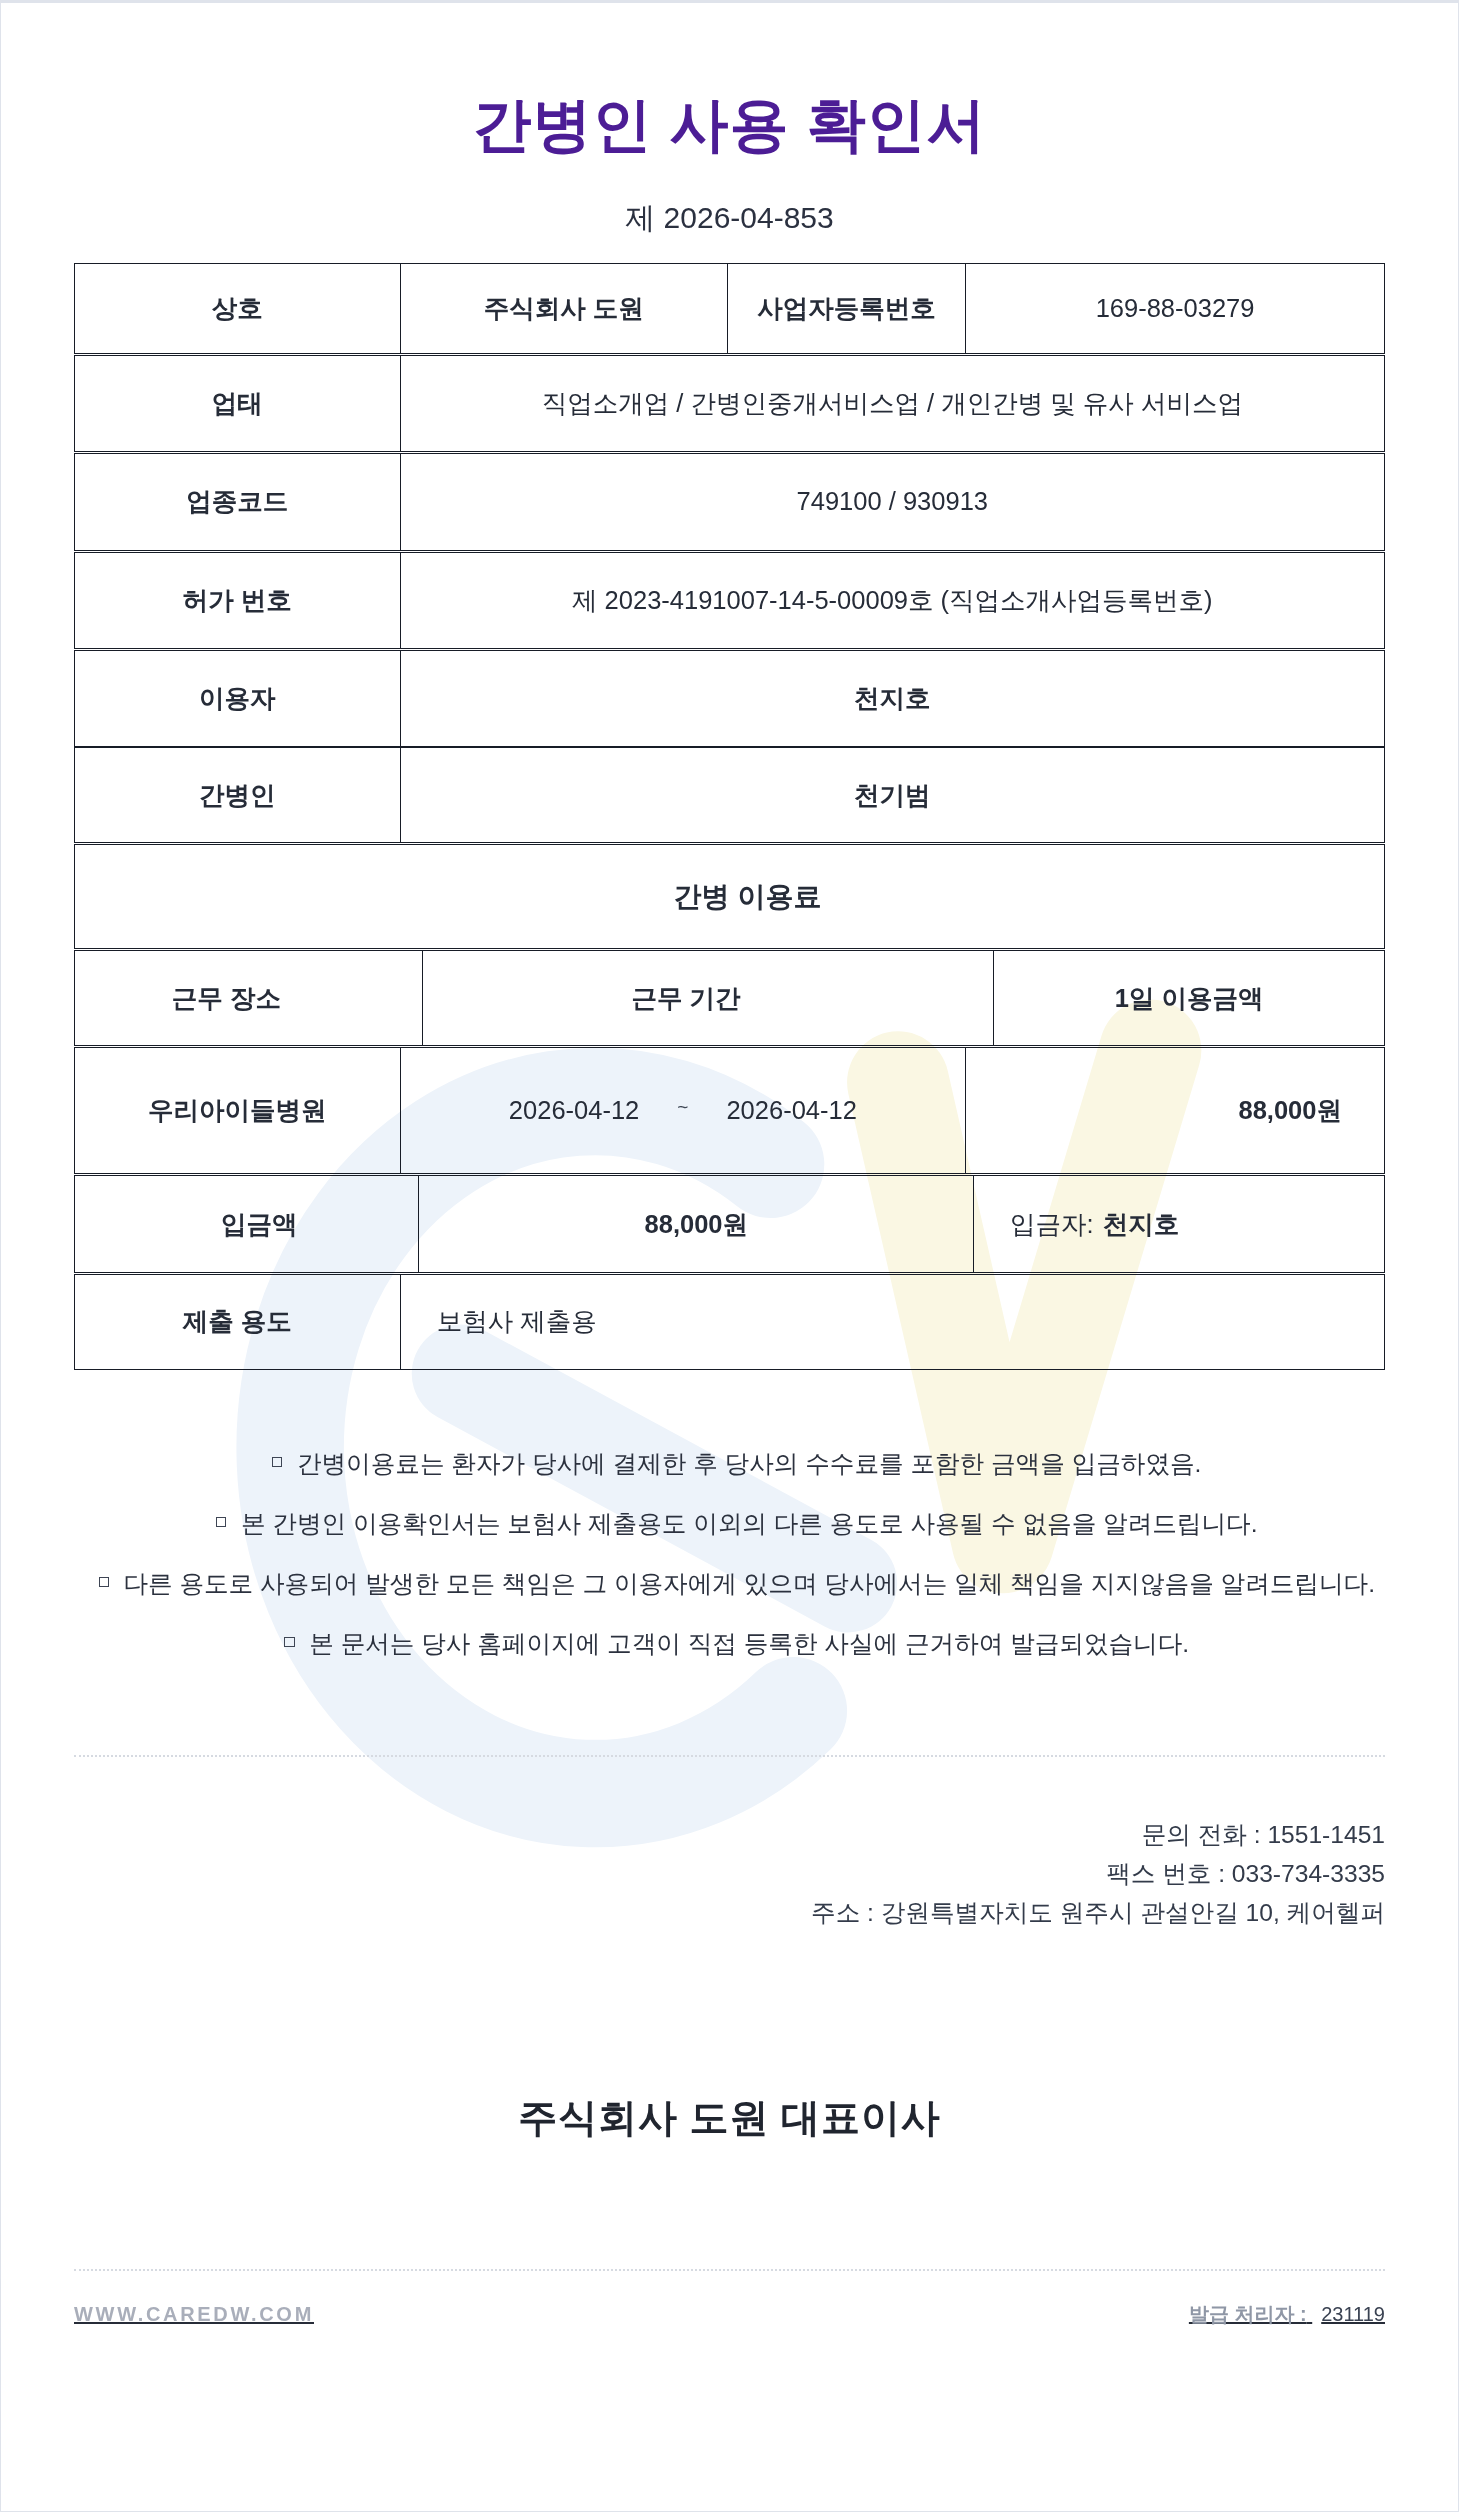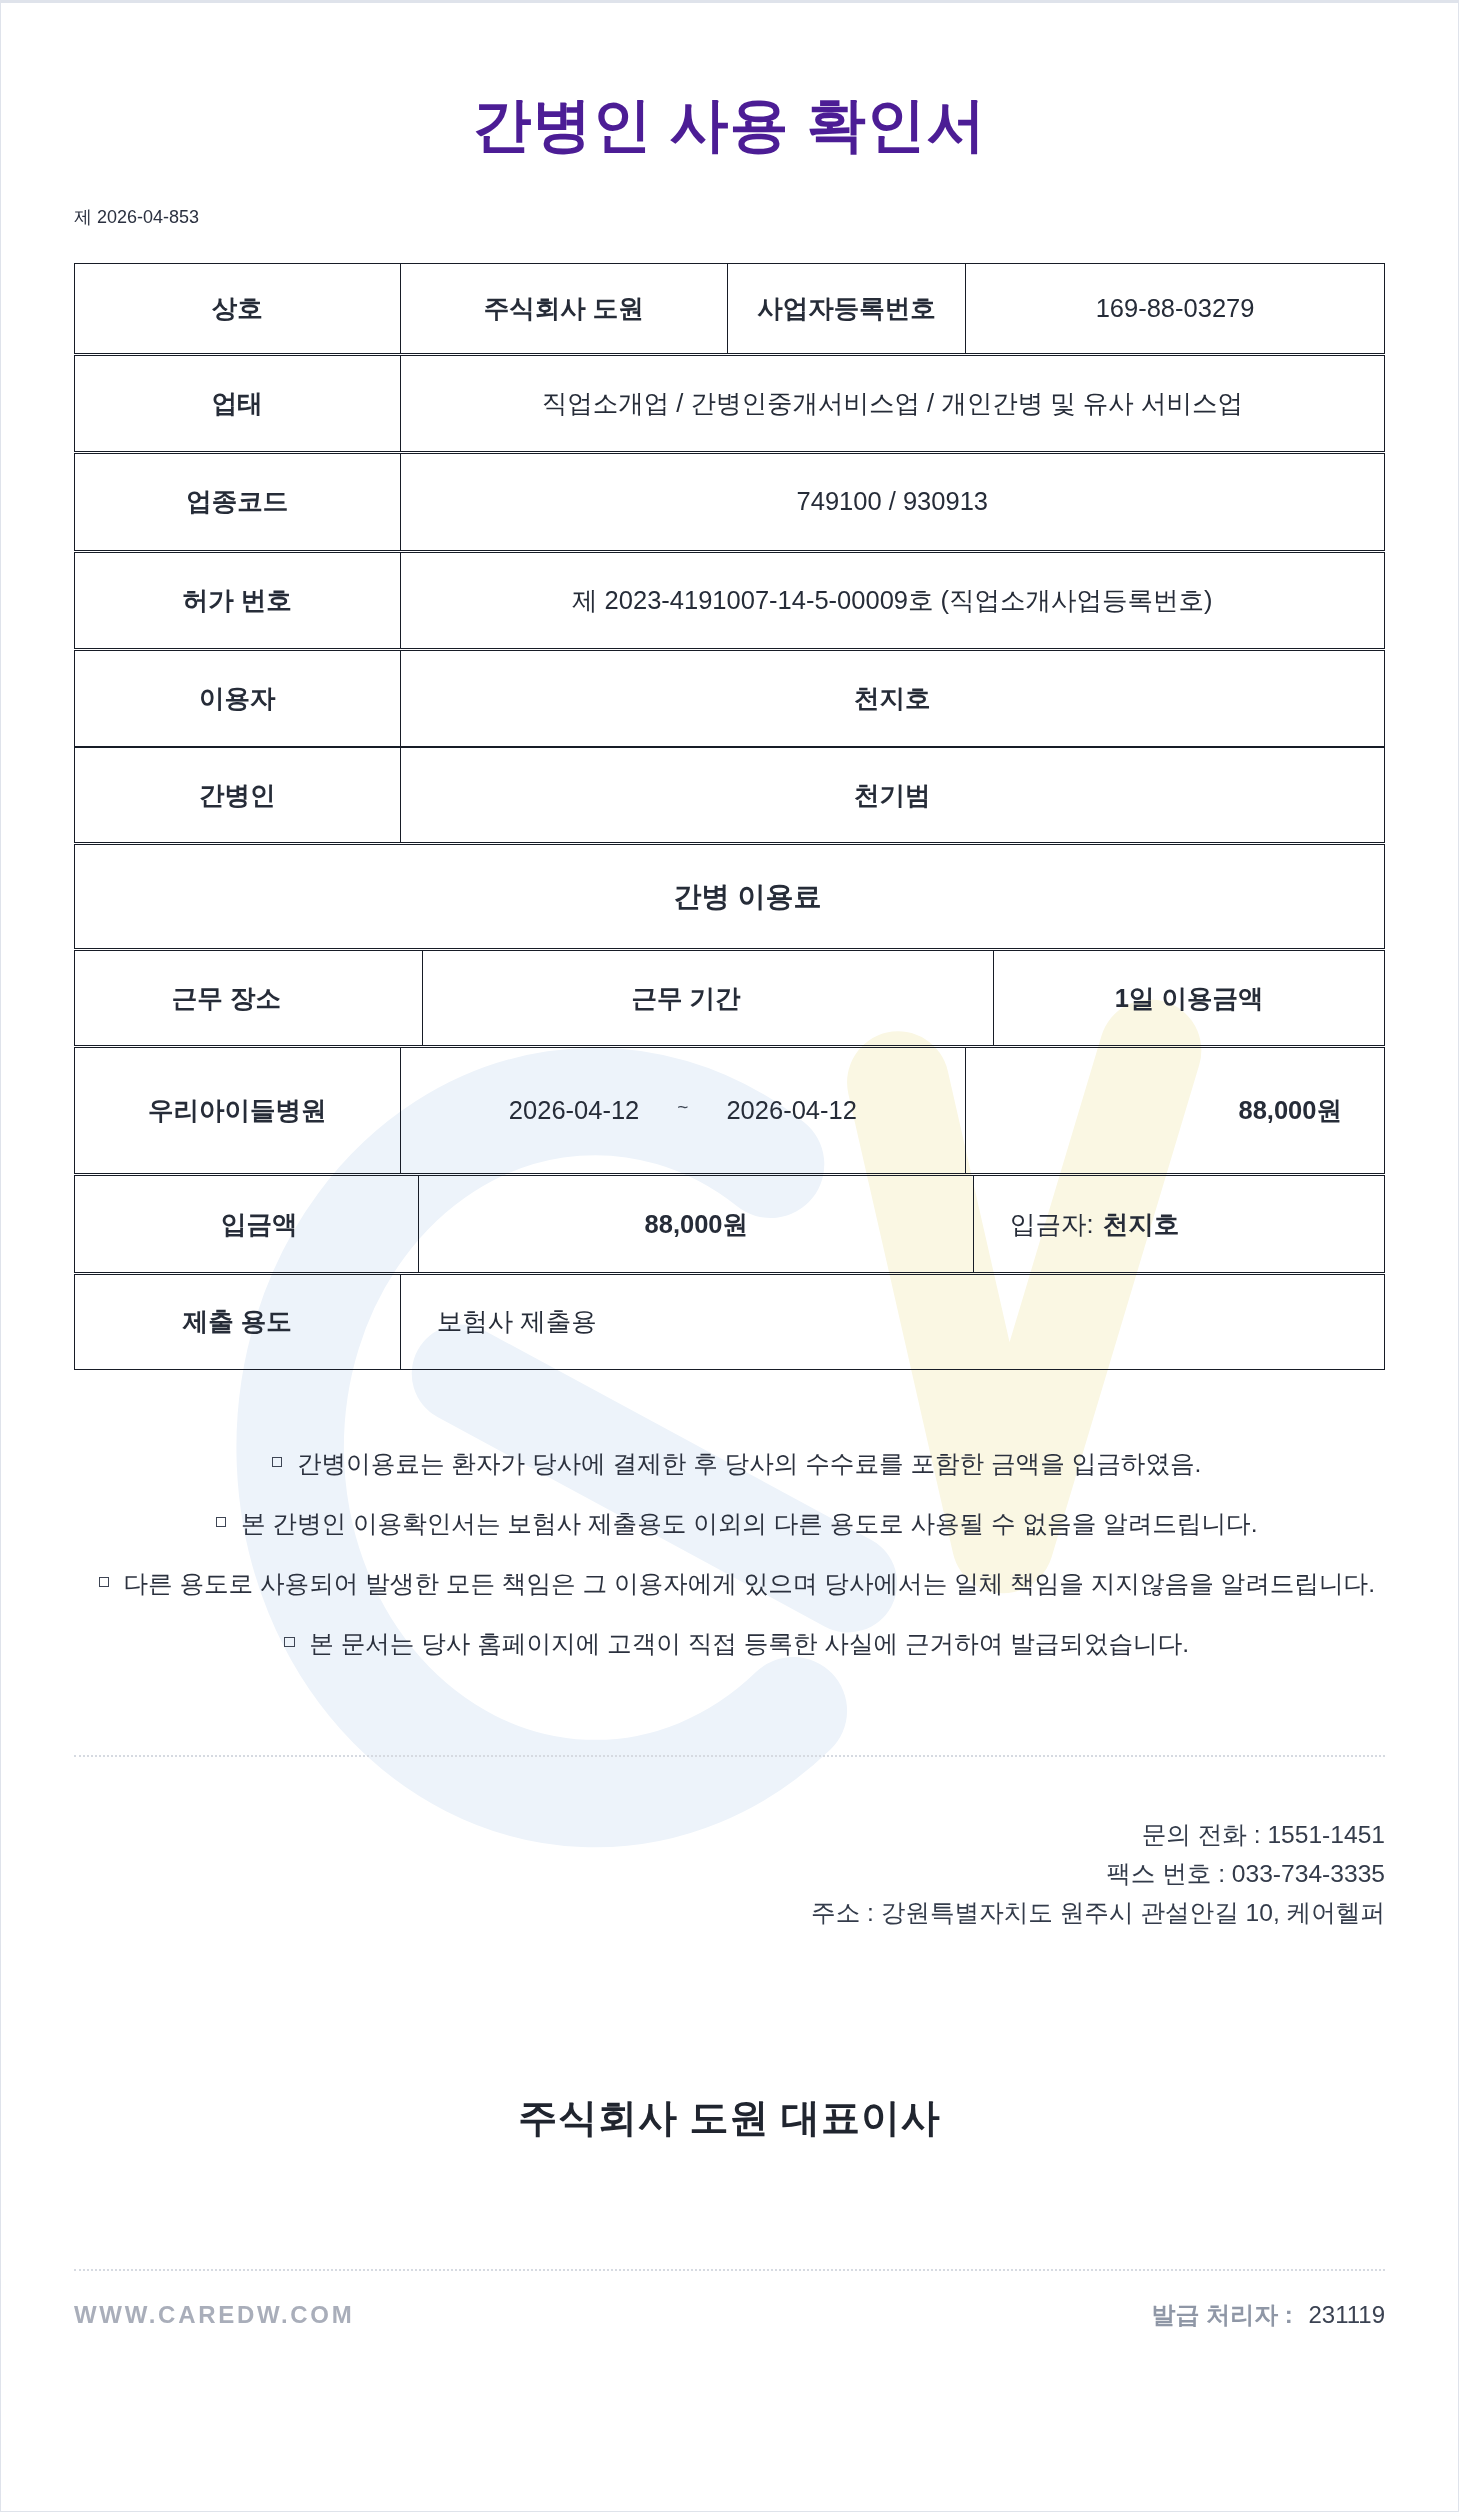--- a/index.html
+++ b/index.html
@@ -6,21 +6,21 @@
   .page {
     position:relative; width:1459px; height:2512px; box-sizing:border-box;
     background:#ffffff; border:1.8px solid #dfe3eb; border-top-width:3.6px;
     font-family:"Liberation Sans", sans-serif; color:#262c38; overflow:hidden;
   }
   .watermark { position:absolute; left:0; top:0; z-index:0; pointer-events:none; }
   .content { position:relative; z-index:1; padding:0 73px; }
 
   .title { margin-top:82px; font-size:59px; line-height:80px; font-weight:bold;
            text-align:center; letter-spacing:0.9px; color:#4c1d95; }
-  .doc-no { margin-top:36px; font-size:18px; line-height:33px; text-align:left; color:#2b3140; }
+  .doc-no { margin-top:36px; font-size:30px; line-height:33px; text-align:center; color:#2b3140; }
 
   .doc-table { margin-top:29px; }
   .t-row { display:flex; border:1.8px solid #171c26; margin-top:0.9px; box-sizing:border-box; }
   .t-row:first-child { margin-top:0; }
   .cell { box-sizing:border-box; display:flex; align-items:center; justify-content:center;
           font-size:25.5px; line-height:33px; text-align:center; }
   .cell + .cell { border-left:1.8px solid #171c26; }
   .w25  { width:24.8%; } .w25b { width:25%; }  .w18 { width:18.2%; }
   .w32  { width:32%; }   .w43  { width:43.2%; } .w75 { width:75.2%; }
   .w100 { width:100%; }
@@ -43,21 +43,21 @@
   .contact { margin-top:58px; text-align:right; font-size:24.6px; line-height:39px; color:#333b4a; }
 
   .sign-row { margin-top:159px; display:flex; align-items:center; justify-content:center; gap:12.8px; }
   .sign-text { font-size:39px; font-weight:bold; color:#20252f; letter-spacing:0.9px; }
   .stamp { width:175px; height:179px; border:6.4px solid #a23b31; border-radius:4.6px;
            display:flex; flex-direction:column; align-items:center; justify-content:center;
            box-sizing:border-box; color:#a23b31; font-weight:bold; }
   .stamp-line { font-size:41px; line-height:51px; letter-spacing:1.8px; transform:scaleY(1.06); white-space:nowrap; }
 
   .footer { margin-top:27px; display:flex; justify-content:space-between; align-items:flex-start;
-            font-size:24px; line-height:33px; }
+            font-size:20px; line-height:33px;text-decoration:underline; }
   .site { color:#a9aeba; font-weight:bold; letter-spacing:2.7px; }
   .issuer-label { color:#8f97a6; font-weight:bold; }
   .issuer-value { color:#3a4252; margin-left:9px; }
 </style>
 </head>
 <body>
 
 <div class="page">
 
   <svg class="watermark" width="1459" height="2512" viewBox="0 0 1602 2758" xmlns="http://www.w3.org/2000/svg">

